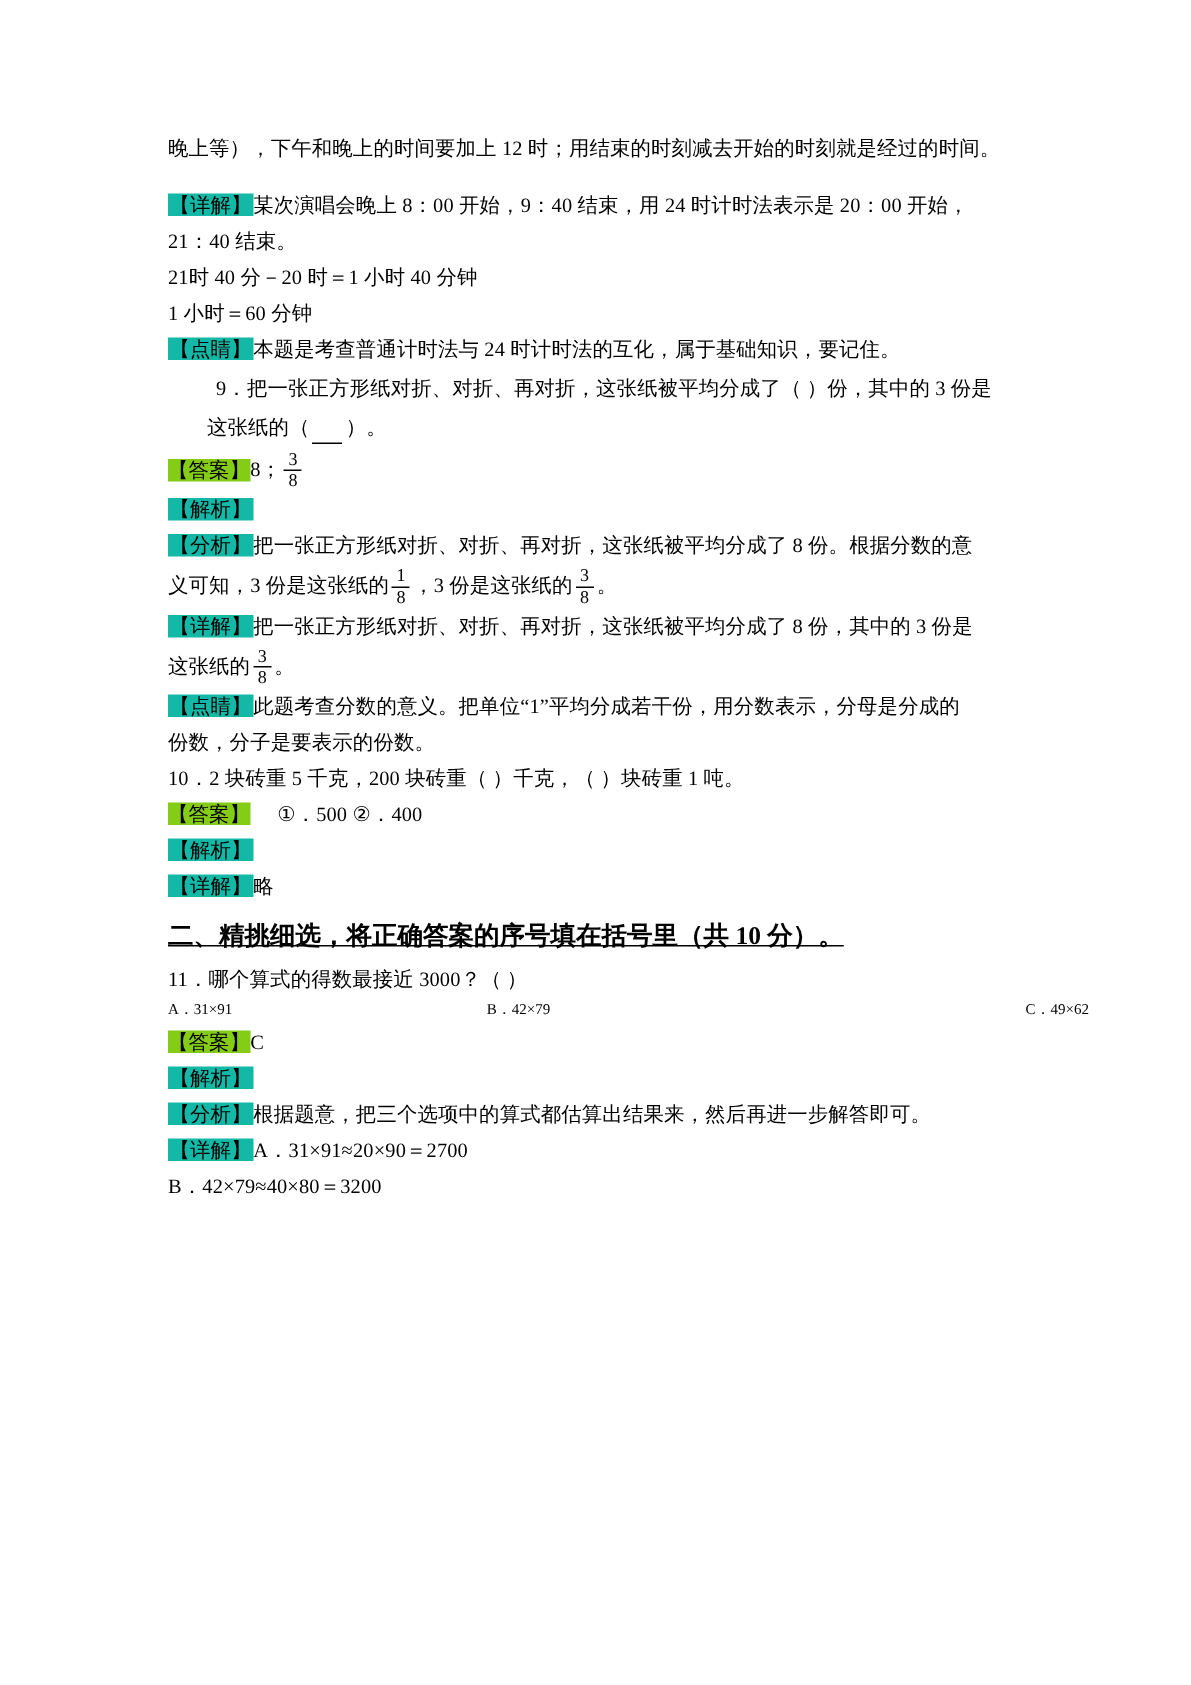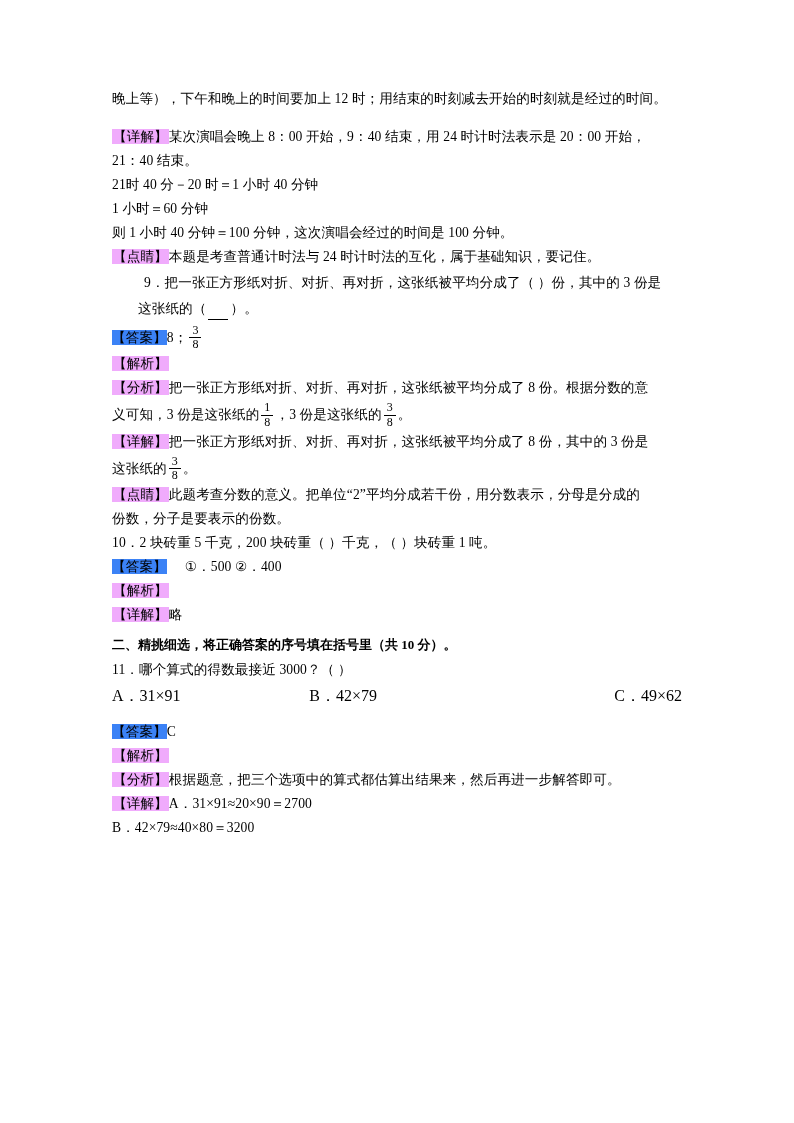--- a/index.html
+++ b/index.html
@@ -11,72 +11,73 @@
     width: 794px;
     height: 1123px;
     font-family: "Liberation Serif", serif;
     color: #000000;
   }
   .page {
     position: relative;
     width: 794px;
     height: 914px;
     box-sizing: border-box;
-    padding: 88px 112px 60px 112px;
+    padding: 88px 68px 60px 112px;
   }
   .line {
     font-size: 13.6px;
     line-height: 1.62;
     margin: 0 0 2px 0;
     letter-spacing: 0.1px;
   }
   .block-gap {
     height: 14px;
   }
   .tag {
-    background: #f0abfc;
+    background: #14b8a6;
     padding: 0 1px;
   }
   .tag-ans {
-    background: #3b82f6;
+    background: #84cc16;
   }
   .frac {
     display: inline-block;
     vertical-align: -0.55em;
     text-align: center;
     font-size: 12px;
     line-height: 1.1;
     margin: 0 2px;
   }
   .frac .num {
     display: block;
     border-bottom: 1px solid #000;
     padding: 0 3px;
   }
   .frac .den {
     display: block;
     padding: 0 3px;
   }
   .choice-row {
     display: flex;
-    font-size: 16px;
+    font-size: 10px;
     line-height: 1.62;
-    margin-bottom: 12px;
+    margin-bottom: 2px;
   }
   .choice-row > span {
     display: block;
   }
   .ch-a { width: 225px; }
   .ch-b { width: 225px; }
   .ch-c { width: 200px; text-align: right; }
   .section-head {
-    font-size: 13px;
+    font-size: 17px;
     font-weight: bold;
     line-height: 1.62;
     margin: 8px 0 4px 0;
+    text-decoration: underline;
   }
   .small-indent { padding-left: 26px; }
   .q-line { margin-top: 4px; margin-left: 32px; }
   .fracline {
     line-height: 1.9;
   }
 </style>
 </head>
 <body>
 
@@ -87,41 +88,40 @@
   <div class="block-gap"></div>
 
   <p class="line"><span class="tag">【详解】</span><span>某次演唱会晚上 8：00 开始，9：40 结束，用 24 时计时法表示是 20：00 开始，</span></p>
 
   <p class="line">21：40 结束。</p>
 
   <p class="line">21时 40 分－20 时＝1 小时 40 分钟</p>
 
   <p class="line">1 小时＝60 分钟</p>
 
-  <p class="line">则 1 小时 40 分钟＝100 分钟，这次演唱会经过的时间是 100 分钟。</p>
 
   <p class="line"><span class="tag">【点睛】</span><span>本题是考查普通计时法与 24 时计时法的互化，属于基础知识，要记住。</span></p>
 
   <p class="line q-line"><span>9．</span><span>把一张正方形纸对折、对折、再对折，这张纸被平均分成了（      ）份，其中的 3 份是</span></p>
 
   <p class="line fracline"><span class="small-indent">这张纸的（</span><span class="frac"><span class="num" style="min-width:14px;"></span><span class="den" style="min-width:14px;"></span></span><span>）。</span></p>
 
   <p class="line fracline"><span class="tag-ans">【答案】</span><span>8；</span><span class="frac"><span class="num">3</span><span class="den">8</span></span></p>
 
   <p class="line"><span class="tag">【解析】</span></p>
 
   <p class="line"><span class="tag">【分析】</span><span>把一张正方形纸对折、对折、再对折，这张纸被平均分成了 8 份。根据分数的意</span></p>
 
   <p class="line fracline"><span>义可知，3 份是这张纸的</span><span class="frac"><span class="num">1</span><span class="den">8</span></span><span>，3 份是这张纸的</span><span class="frac"><span class="num">3</span><span class="den">8</span></span><span>。</span></p>
 
   <p class="line"><span class="tag">【详解】</span><span>把一张正方形纸对折、对折、再对折，这张纸被平均分成了 8 份，其中的 3 份是</span></p>
 
   <p class="line fracline"><span>这张纸的</span><span class="frac"><span class="num">3</span><span class="den">8</span></span><span>。</span></p>
 
-  <p class="line"><span class="tag">【点睛】</span><span>此题考查分数的意义。把单位“2”平均分成若干份，用分数表示，分母是分成的</span></p>
+  <p class="line"><span class="tag">【点睛】</span><span>此题考查分数的意义。把单位“1”平均分成若干份，用分数表示，分母是分成的</span></p>
 
   <p class="line">份数，分子是要表示的份数。</p>
 
   <p class="line"><span>10．</span><span>2 块砖重 5 千克，200 块砖重（        ）千克，（        ）块砖重 1 吨。</span></p>
 
   <p class="line"><span class="tag-ans">【答案】</span><span style="padding-left:18px;margin-top:22px;">①．500        ②．400</span></p>
 
   <p class="line"><span class="tag">【解析】</span></p>
 
   <p class="line"><span class="tag">【详解】</span><span>略</span></p>

